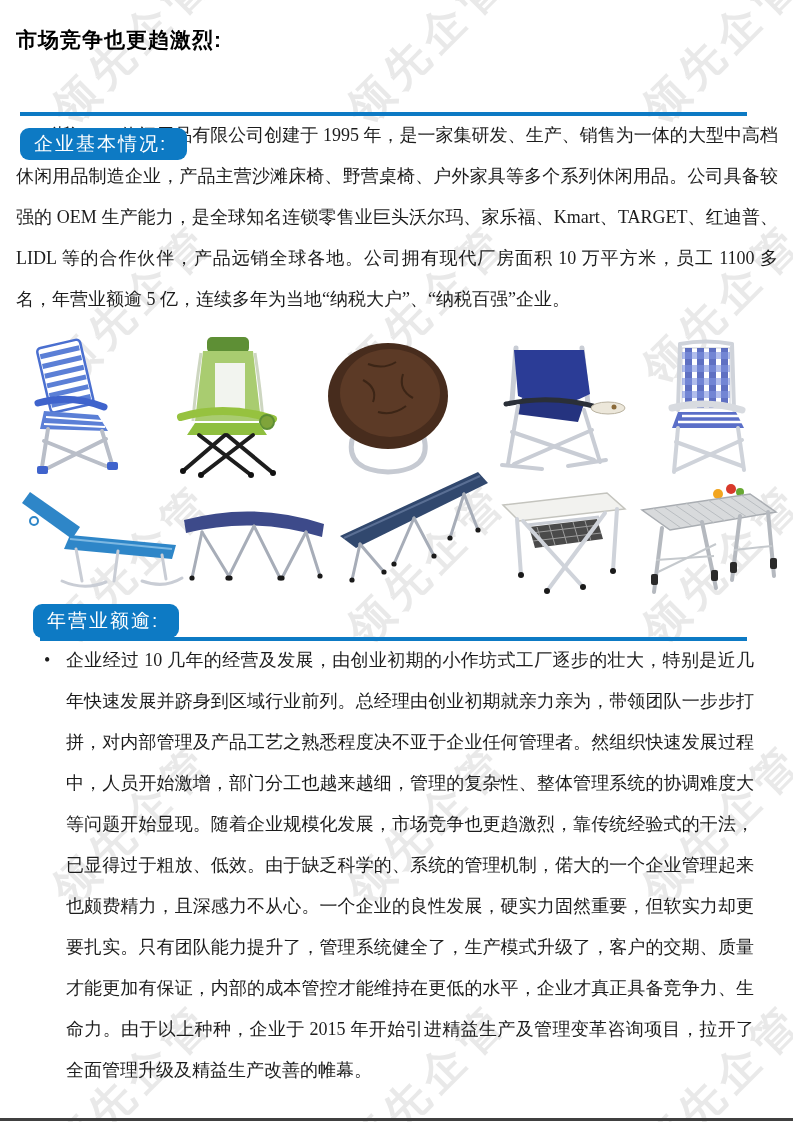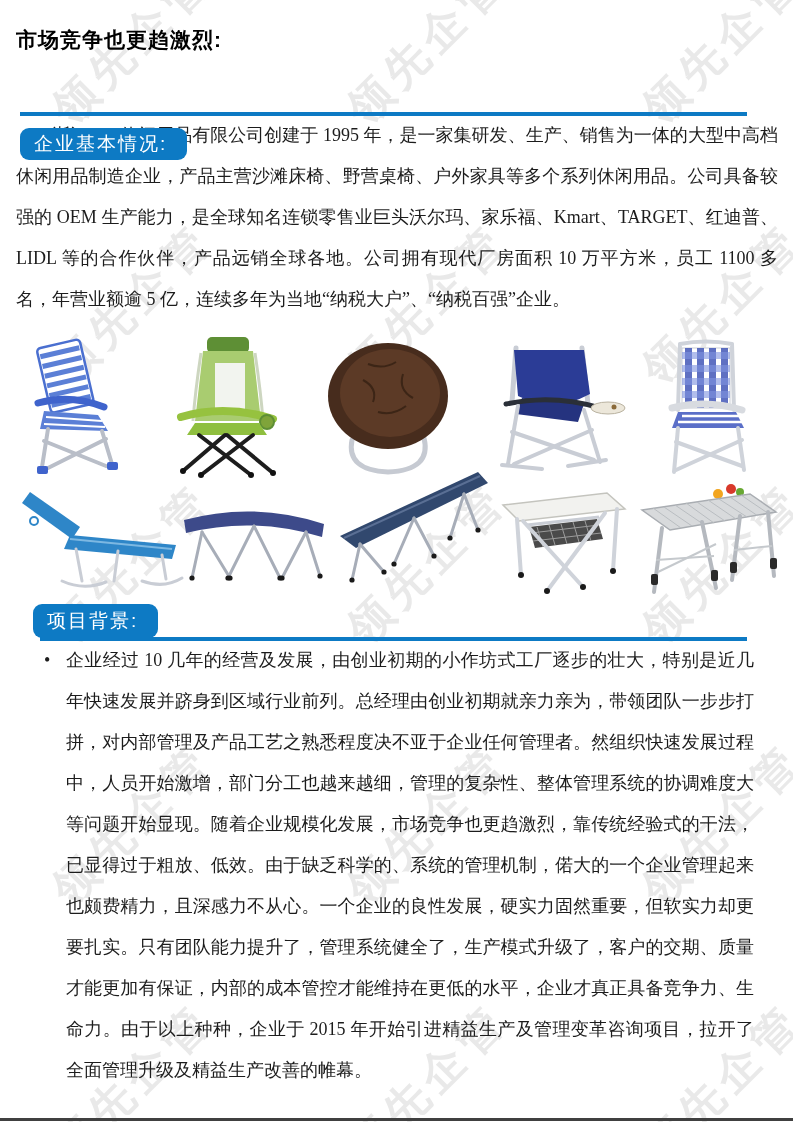--- a/index.html
+++ b/index.html
@@ -302,21 +302,21 @@
           <rect x="19" y="102" width="7" height="11" rx="2"></rect>
             <rect x="79" y="98" width="7" height="11" rx="2"></rect>
           <rect x="98" y="90" width="7" height="11" rx="2"></rect>
             <rect x="138" y="86" width="7" height="11" rx="2"></rect>
         </g>
       </svg>
     </figure>
 
   </div>
 
-  <div class="hdr-box b2">项目背景:</div>
+  <div class="hdr-box b2">年营业额逾:</div>
   <div class="hdr-line l2"></div>
 
   <div class="bullet-para">
     <span class="bullet">•</span>
     <span class="bullet-text">企业经过 10 几年的经营及发展，由创业初期的小作坊式工厂逐步的壮大，特别是近几年快速发展并跻身到区域行业前列。总经理由创业初期就亲力亲为，带领团队一步步打拼，对内部管理及产品工艺之熟悉程度决不亚于企业任何管理者。然组织快速发展过程中，人员开始激增，部门分工也越来越细，管理的复杂性、整体管理系统的协调难度大等问题开始显现。随着企业规模化发展，市场竞争也更趋激烈，靠传统经验式的干法，已显得过于粗放、低效。由于缺乏科学的、系统的管理机制，偌大的一个企业管理起来也颇费精力，且深感力不从心。一个企业的良性发展，硬实力固然重要，但软实力却更要扎实。只有团队能力提升了，管理系统健全了，生产模式升级了，客户的交期、质量才能更加有保证，内部的成本管控才能维持在更低的水平，企业才真正具备竞争力、生命力。由于以上种种，企业于 2015 年开始引进精益生产及管理变革咨询项目，拉开了全面管理升级及精益生产改善的帷幕。</span>
   </div>
 
   <div class="bottom-rule"></div>
 
 </div>

